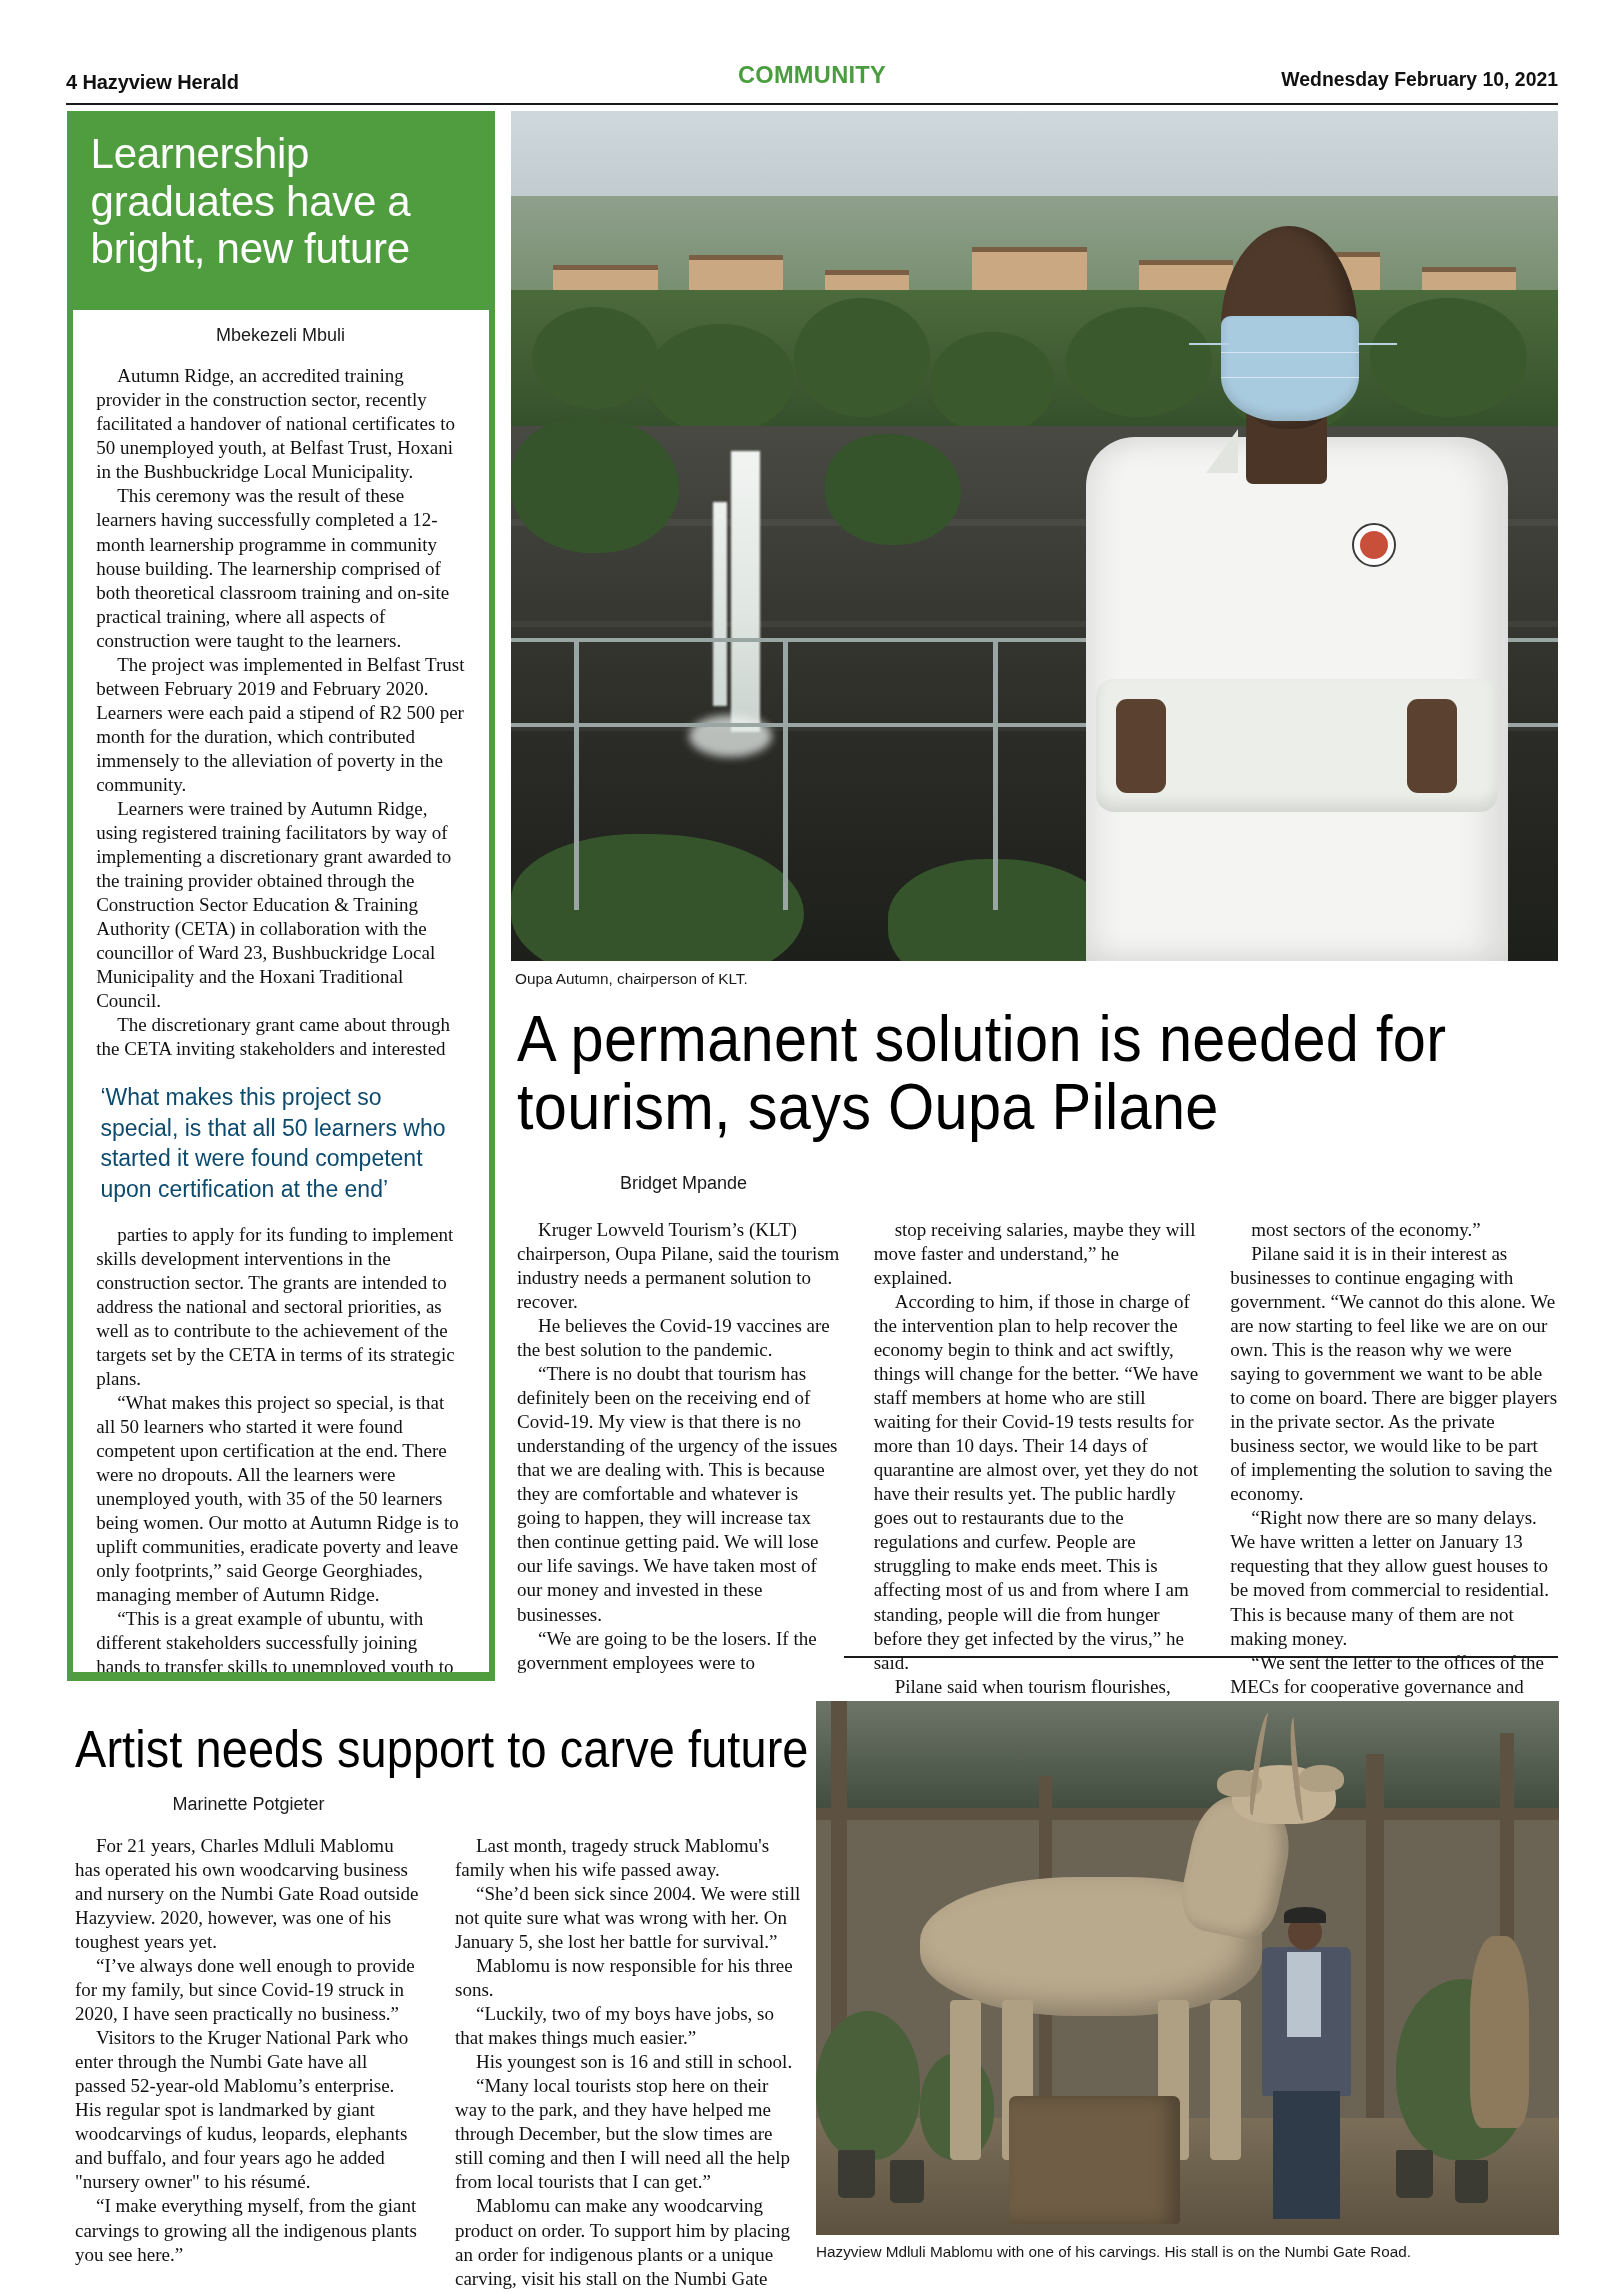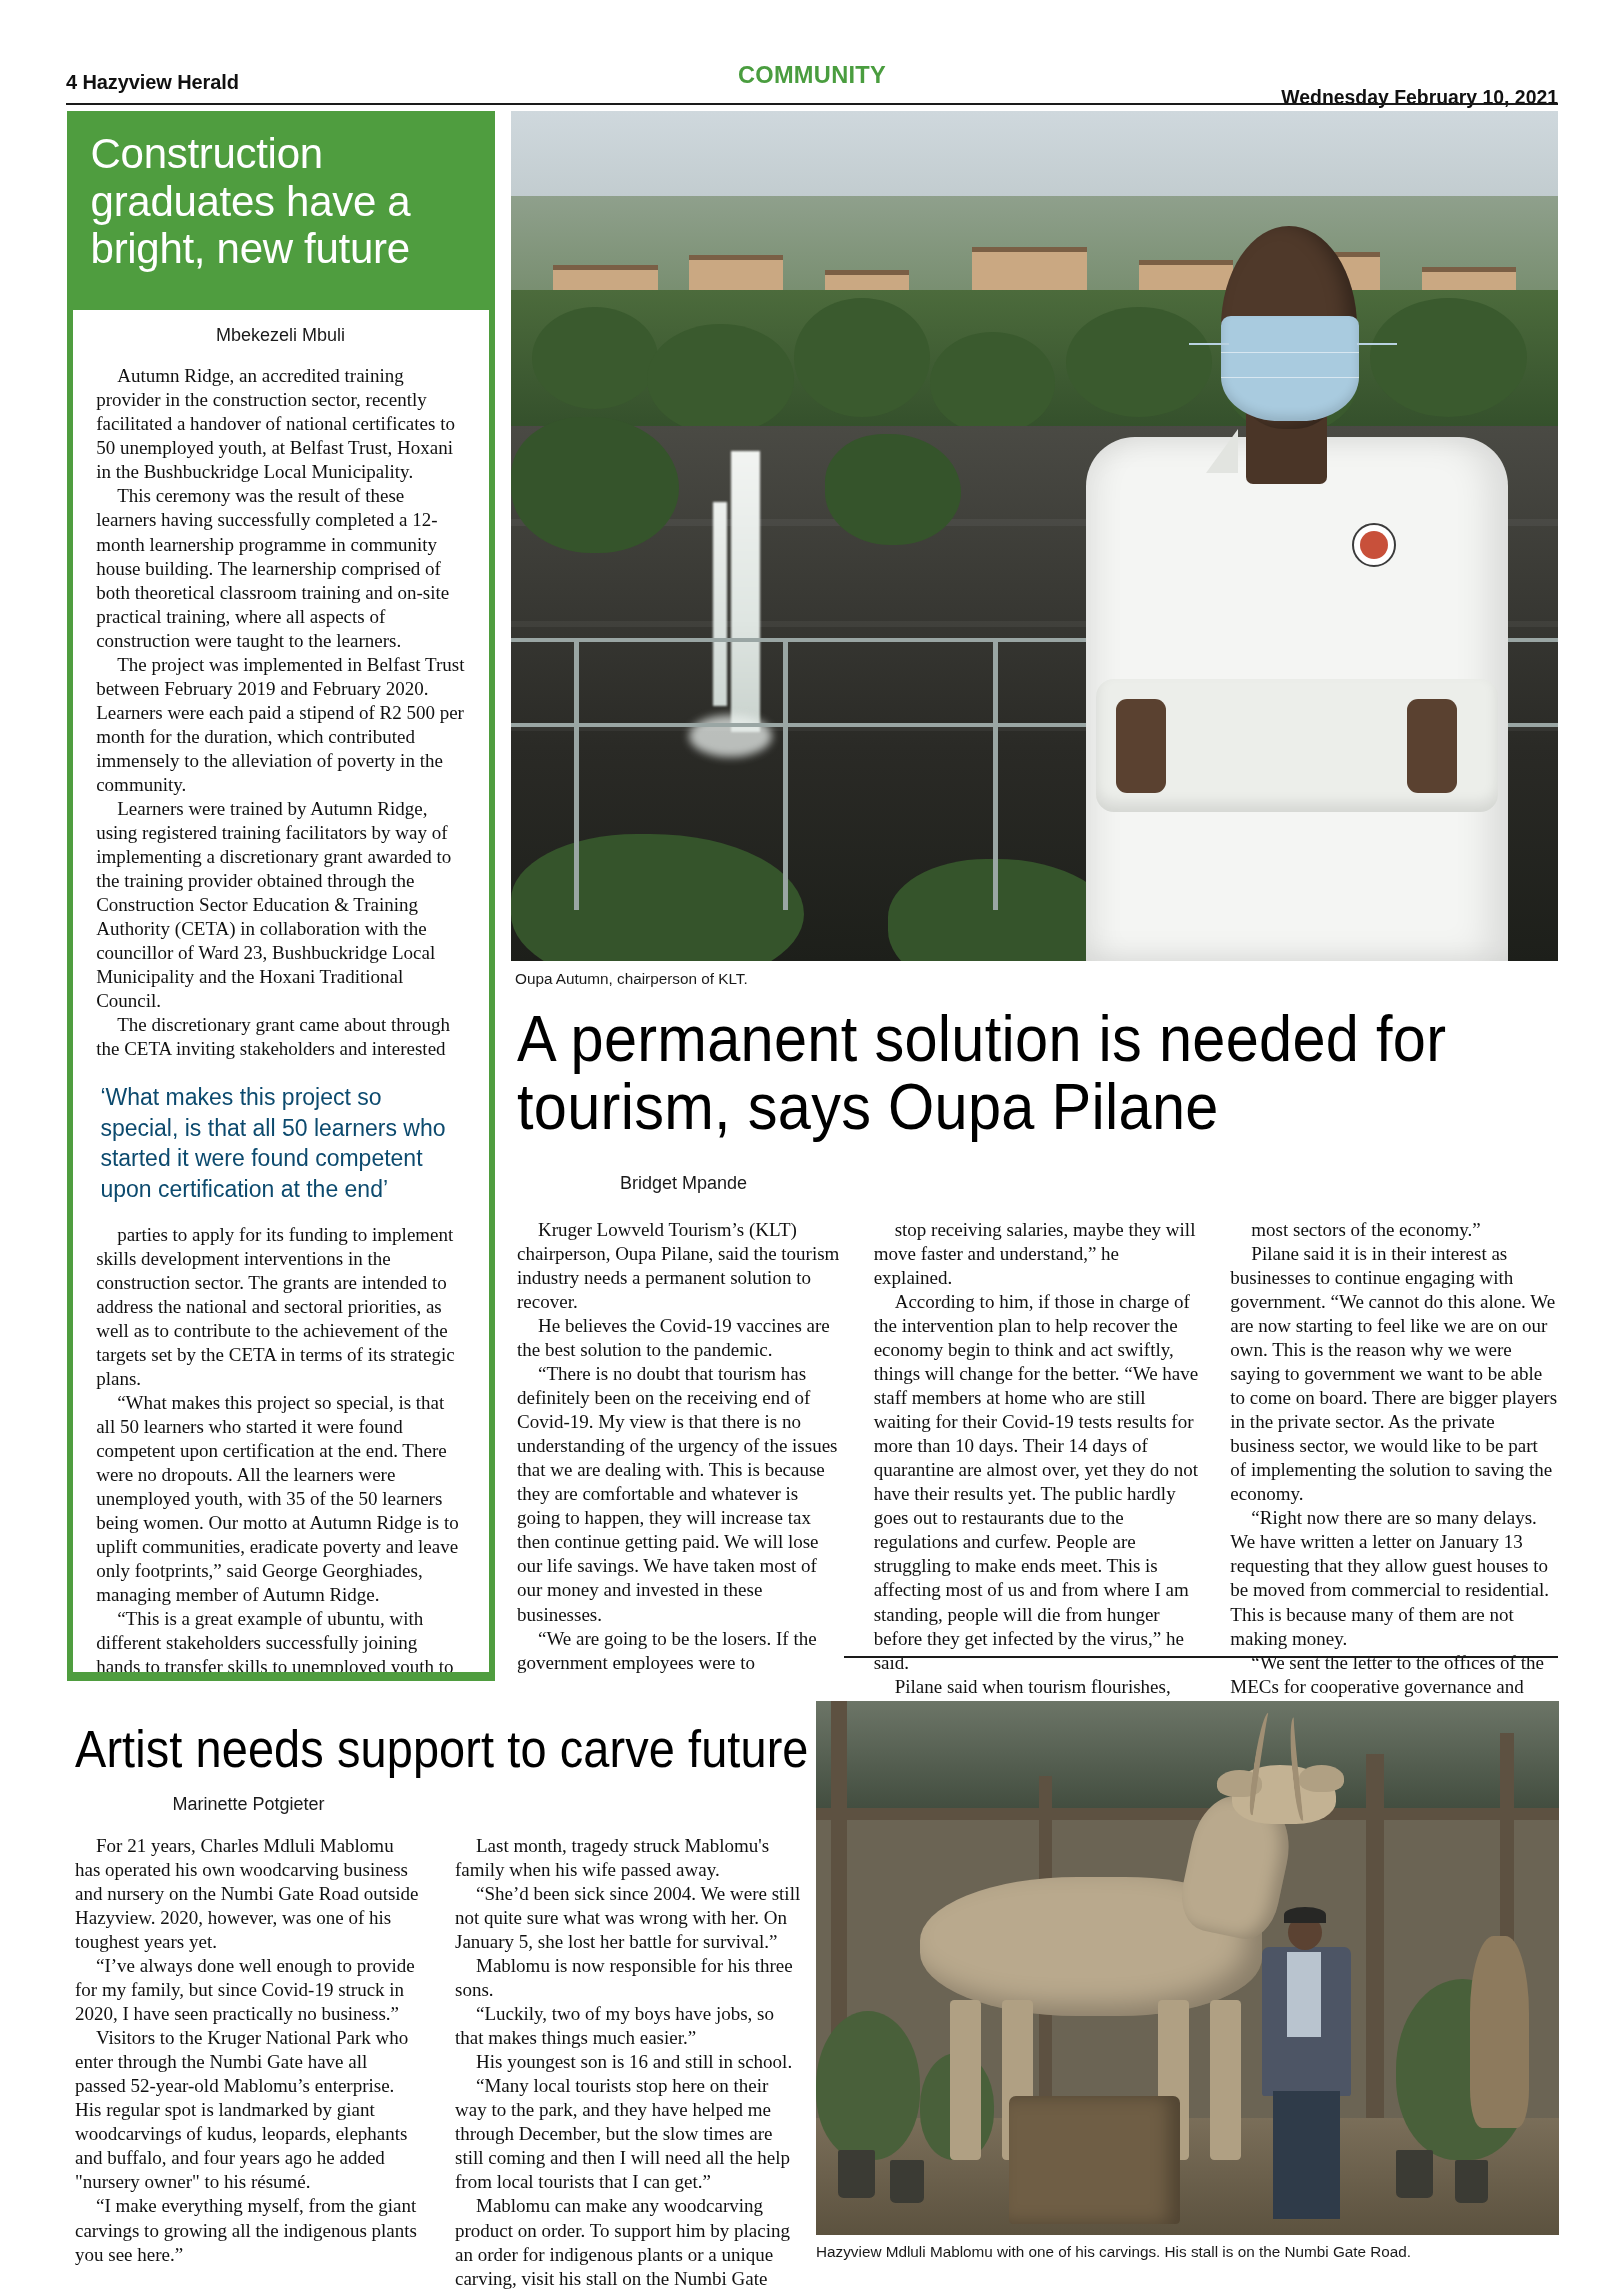--- a/index.html
+++ b/index.html
@@ -41,21 +41,21 @@
     text-align: center;
     font-family: "Liberation Sans", sans-serif;
     font-weight: bold;
     font-size: 23.6px;
     color: #4a9d3f;
     letter-spacing: 0.3px;
   }
   #masthead .date {
     position: absolute;
     right: 0;
-    top: 25px;
+    top: 7px;
     font-family: "Liberation Sans", sans-serif;
     font-weight: bold;
     font-size: 19.4px;
     color: #111;
     text-align: right;
   }
   #masthead .rule {
     position: absolute;
     left: 0;
     right: 0;
@@ -557,21 +557,21 @@
 <body>
 
 <div id="masthead">
   <div class="folio">4 Hazyview Herald</div>
   <div class="section">COMMUNITY</div>
   <div class="date">Wednesday February 10, 2021</div>
   <div class="rule"></div>
 </div>
 
 <div id="left-story-frame">
-  <div id="left-headline">Construction graduates have a bright, new future</div>
+  <div id="left-headline">Learnership graduates have a bright, new future</div>
   <div id="left-body-box">
     <div id="left-byline">Mbekezeli Mbuli</div>
     <p class="story-p">Autumn Ridge, an accredited training provider in the construction sector, recently facilitated a handover of national certificates to 50 unemployed youth, at Belfast Trust, Hoxani in the Bushbuckridge Local Municipality.</p>
     <p class="story-p">This ceremony was the result of these learners having successfully completed a 12-month learnership programme in community house building. The learnership comprised of both theoretical classroom training and on-site practical training, where all aspects of construction were taught to the learners.</p>
     <p class="story-p">The project was implemented in Belfast Trust between February 2019 and February 2020. Learners were each paid a stipend of R2 500 per month for the duration, which contributed immensely to the alleviation of poverty in the community.</p>
     <p class="story-p">Learners were trained by Autumn Ridge, using registered training facilitators by way of implementing a discretionary grant awarded to the training provider obtained through the Construction Sector Education &amp; Training Authority (CETA) in collaboration with the councillor of Ward 23, Bushbuckridge Local Municipality and the Hoxani Traditional Council.</p>
     <p class="story-p">The discretionary grant came about through the CETA inviting stakeholders and interested</p>
     <div id="pullquote">‘What makes this project so special, is that all 50 learners who started it were found competent upon certification at the end’</div>
     <p class="story-p">parties to apply for its funding to implement skills development interventions in the construction sector. The grants are intended to address the national and sectoral priorities, as well as to contribute to the achievement of the targets set by the CETA in terms of its strategic plans.</p>
     <p class="story-p">“What makes this project so special, is that all 50 learners who started it were found competent upon certification at the end. There were no dropouts. All the learners were unemployed youth, with 35 of the 50 learners being women. Our motto at Autumn Ridge is to uplift communities, eradicate poverty and leave only footprints,” said George Georghiades, managing member of Autumn Ridge.</p>

